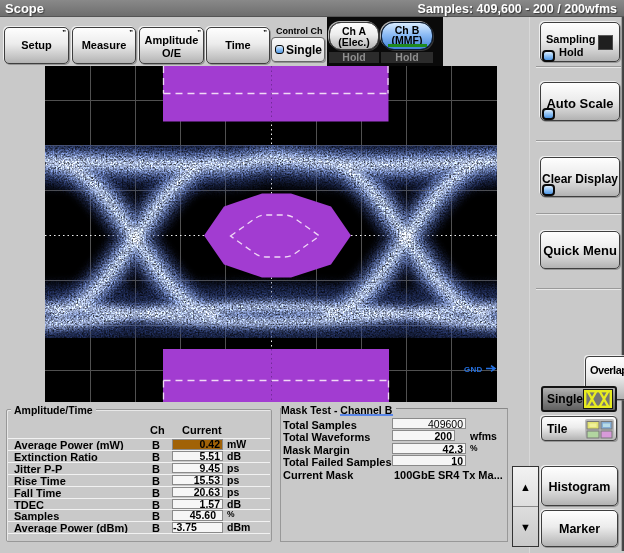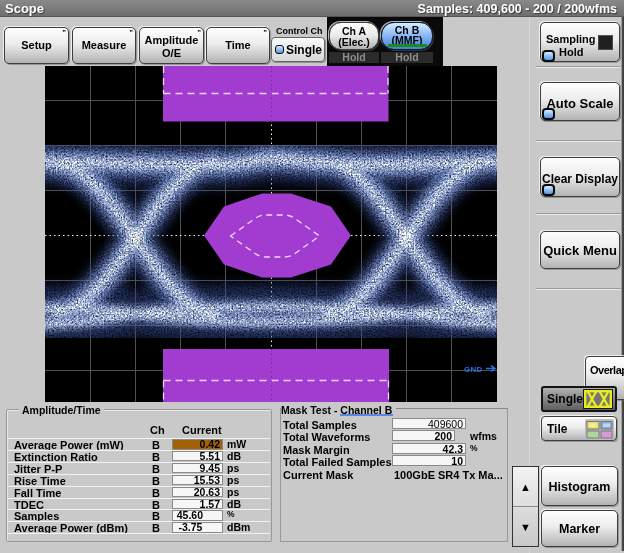--- a/index.html
+++ b/index.html
@@ -208,21 +208,21 @@
 </div>
 
 <div class="abs" style="left:512px;top:466px;width:27px;height:81px;border:1px solid #333;background:linear-gradient(#f2f2f2,#c9c9c9);">
   <div style="position:absolute;left:0;top:0;width:25px;height:40px;border-bottom:1px solid #888;text-align:center;font-size:11px;line-height:40px;">▲</div>
   <div style="position:absolute;left:0;top:41px;width:25px;height:38px;text-align:center;font-size:11px;line-height:38px;">▼</div>
 </div>
 <div class="btn" style="left:541px;top:466px;width:77px;height:40px;font-size:12.5px;line-height:40px;border-radius:5px;">Histogram</div>
 <div class="btn" style="left:541px;top:510px;width:77px;height:37px;font-size:12.5px;line-height:37px;border-radius:5px;">Marker</div>
 
 <div class="abs" style="left:6px;top:409px;width:266px;height:133px;border:1px solid #989898;border-radius:2px;box-shadow:inset 1px 1px 0 #e8e8e8;"></div>
-<span class="abs" style="left:11px;top:404px;background:#c9c9c9;padding:0 3px;font-size:10.5px;font-weight:bold;margin-left:8px;">Amplitude/Time</span>
+<span class="abs" style="left:11px;top:404px;background:#c9c9c9;padding:0 3px;font-size:10.5px;font-weight:bold;">Amplitude/Time</span>
 <span class="abs" style="left:150px;top:424px;font-size:11px;font-weight:bold;">Ch</span>
 <span class="abs" style="left:182px;top:424px;font-size:11px;font-weight:bold;">Current</span>
 <div>
     <div class="abs" style="left:8px;top:438.0px;width:262px;height:0;border-top:1px solid #f2f2f2;"></div>
     <span class="abs" style="left:14px;top:439.0px;font-size:11px;font-weight:bold;">Average Power (mW)</span>
     <span class="abs" style="left:152px;top:439.0px;font-size:11px;font-weight:bold;">B</span>
     <div class="abs" style="left:172px;top:439.0px;width:51px;height:10.5px;background:#a16207;border:1px solid #8a8a8a;font-size:10.5px;font-weight:bold;text-align:right;line-height:9px;padding-right:2px;">0.42</div>
     <span class="abs" style="left:227px;top:438.0px;font-size:10.5px;font-weight:bold;">mW</span>
     <div class="abs" style="left:8px;top:449.9px;width:262px;height:0;border-top:1px solid #f2f2f2;"></div>
     <span class="abs" style="left:14px;top:450.9px;font-size:11px;font-weight:bold;">Extinction Ratio</span>
@@ -245,26 +245,26 @@
     <div class="abs" style="left:172px;top:486.6px;width:51px;height:10.5px;background:#f6f6f6;border:1px solid #8a8a8a;font-size:10.5px;font-weight:bold;text-align:right;line-height:9px;padding-right:2px;">20.63</div>
     <span class="abs" style="left:227px;top:485.6px;font-size:10.5px;font-weight:bold;">ps</span>
     <div class="abs" style="left:8px;top:497.5px;width:262px;height:0;border-top:1px solid #f2f2f2;"></div>
     <span class="abs" style="left:14px;top:498.5px;font-size:11px;font-weight:bold;">TDEC</span>
     <span class="abs" style="left:152px;top:498.5px;font-size:11px;font-weight:bold;">B</span>
     <div class="abs" style="left:172px;top:498.5px;width:51px;height:10.5px;background:#f6f6f6;border:1px solid #8a8a8a;font-size:10.5px;font-weight:bold;text-align:right;line-height:9px;padding-right:2px;">1.57</div>
     <span class="abs" style="left:227px;top:497.5px;font-size:10.5px;font-weight:bold;">dB</span>
     <div class="abs" style="left:8px;top:509.4px;width:262px;height:0;border-top:1px solid #f2f2f2;"></div>
     <span class="abs" style="left:14px;top:510.4px;font-size:11px;font-weight:bold;">Samples</span>
     <span class="abs" style="left:152px;top:510.4px;font-size:11px;font-weight:bold;">B</span>
-    <div class="abs" style="left:172px;top:510.4px;width:51px;height:10.5px;background:#f6f6f6;border:1px solid #8a8a8a;font-size:10.5px;font-weight:bold;text-align:right;line-height:9px;padding-right:19px;">45.60</div>
+    <div class="abs" style="left:172px;top:510.4px;width:51px;height:10.5px;background:#f6f6f6;border:1px solid #8a8a8a;font-size:10.5px;font-weight:bold;text-align:right;line-height:9px;padding-right:6px;">45.60</div>
     <span class="abs" style="left:227px;top:509.4px;font-size:10.5px;font-weight:bold;"><span style="font-size:8.5px;vertical-align:3px;">%</span></span>
     <div class="abs" style="left:8px;top:521.3px;width:262px;height:0;border-top:1px solid #f2f2f2;"></div>
     <span class="abs" style="left:14px;top:522.3px;font-size:11px;font-weight:bold;">Average Power (dBm)</span>
     <span class="abs" style="left:152px;top:522.3px;font-size:11px;font-weight:bold;">B</span>
-    <div class="abs" style="left:172px;top:522.3px;width:51px;height:10.5px;background:#f6f6f6;border:1px solid #8a8a8a;font-size:10.5px;font-weight:bold;text-align:center;line-height:9px;padding-right:14px;">-3.75</div>
+    <div class="abs" style="left:172px;top:522.3px;width:51px;height:10.5px;background:#f6f6f6;border:1px solid #8a8a8a;font-size:10.5px;font-weight:bold;text-align:left;line-height:9px;padding-right:14px;">-3.75</div>
     <span class="abs" style="left:227px;top:521.3px;font-size:10.5px;font-weight:bold;">dBm</span>
     <div class="abs" style="left:8px;top:533.2px;width:262px;height:0;border-top:1px solid #f2f2f2;"></div>
   </div>
 
 <div class="abs" style="left:280px;top:408px;width:228px;height:134px;border:1px solid #989898;border-top-color:#888;"></div>
 <span class="abs" style="left:281px;top:404px;background:#c9c9c9;padding-right:4px;font-size:10.5px;font-weight:bold;">Mask Test - Channel B</span>
 <div class="abs" style="left:340px;top:414px;width:53px;height:2px;background:#5a86e8;"></div>
 <div>
     <span class="abs" style="left:283px;top:419.0px;font-size:11px;font-weight:bold;">Total Samples</span>
     <div class="abs" style="left:392px;top:418.0px;width:74px;height:11px;background:#f6f6f6;border:1px solid #8a8a8a;font-size:10.5px;font-weight:normal;text-align:right;line-height:10px;padding-right:2px;">409600</div>

